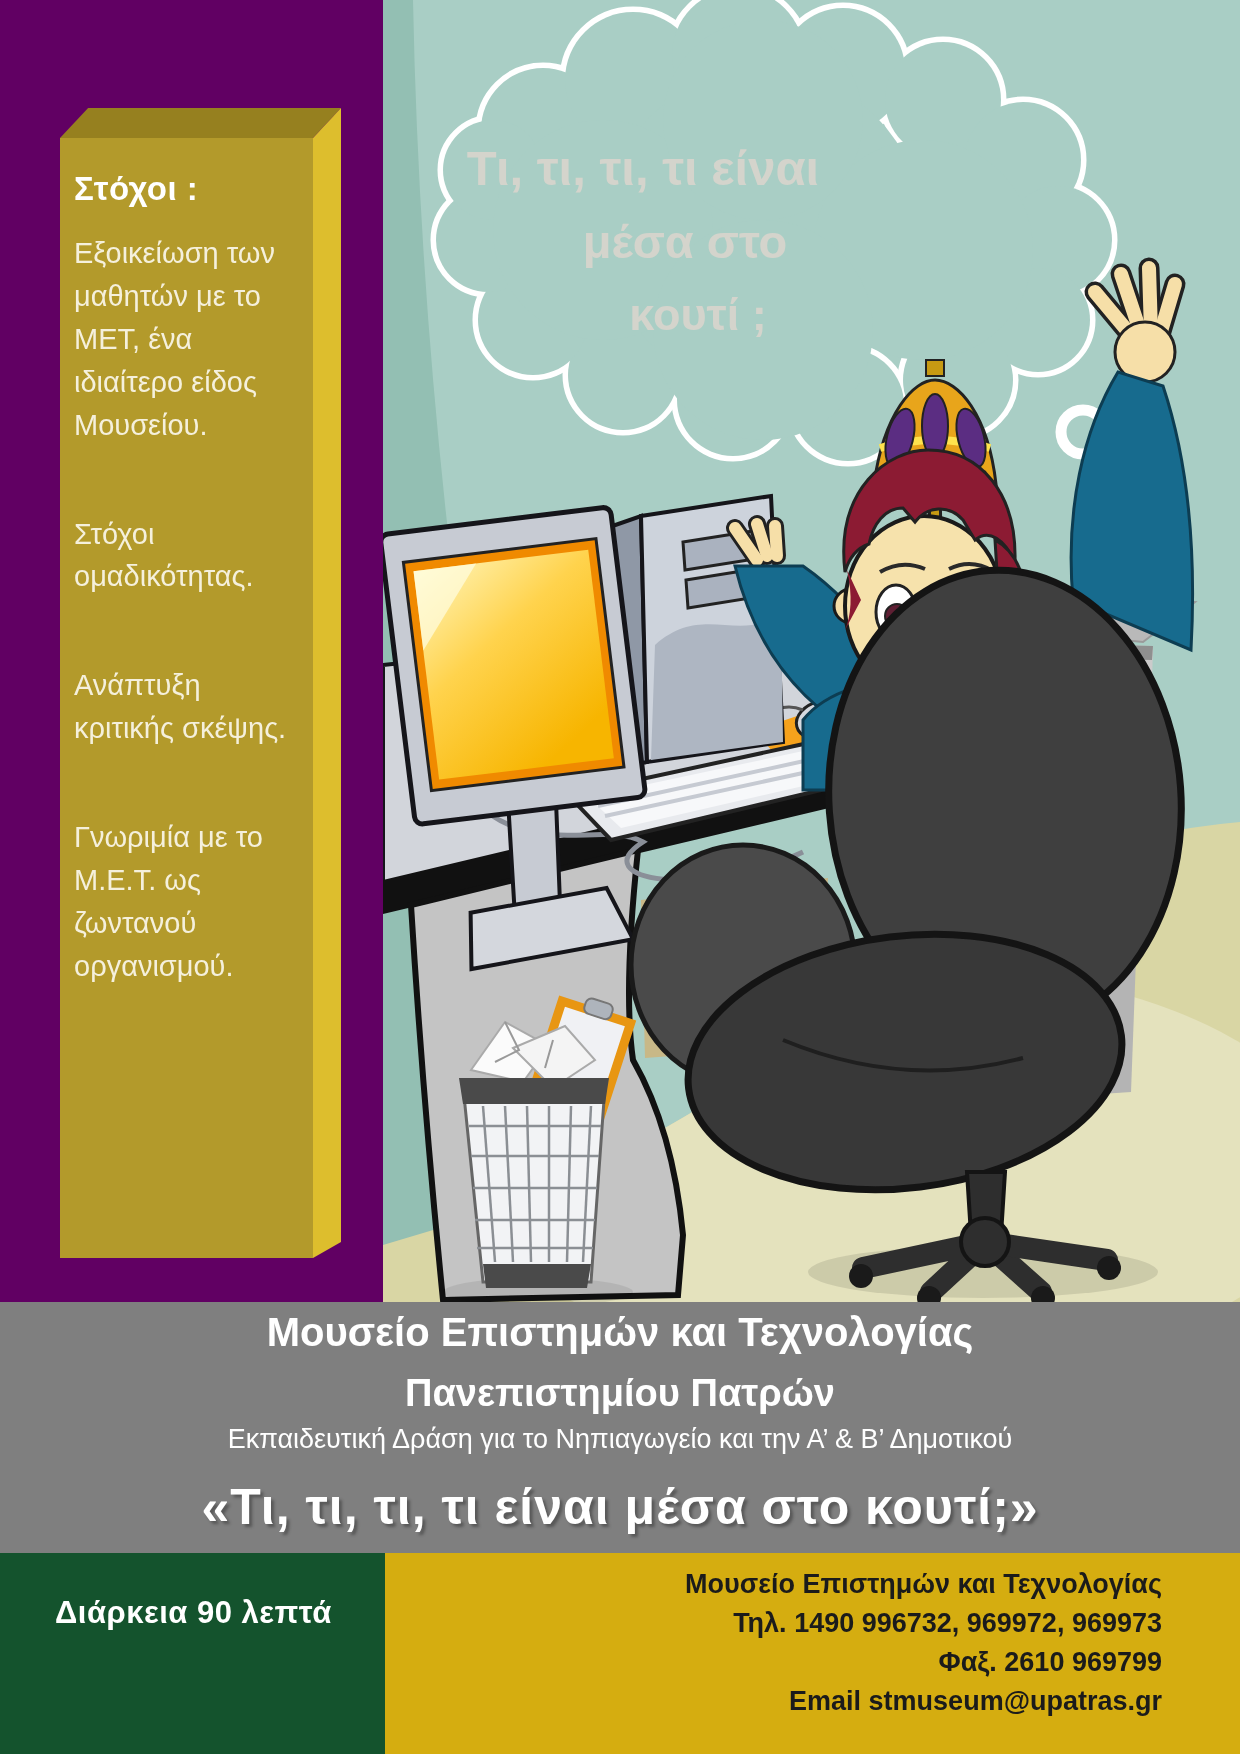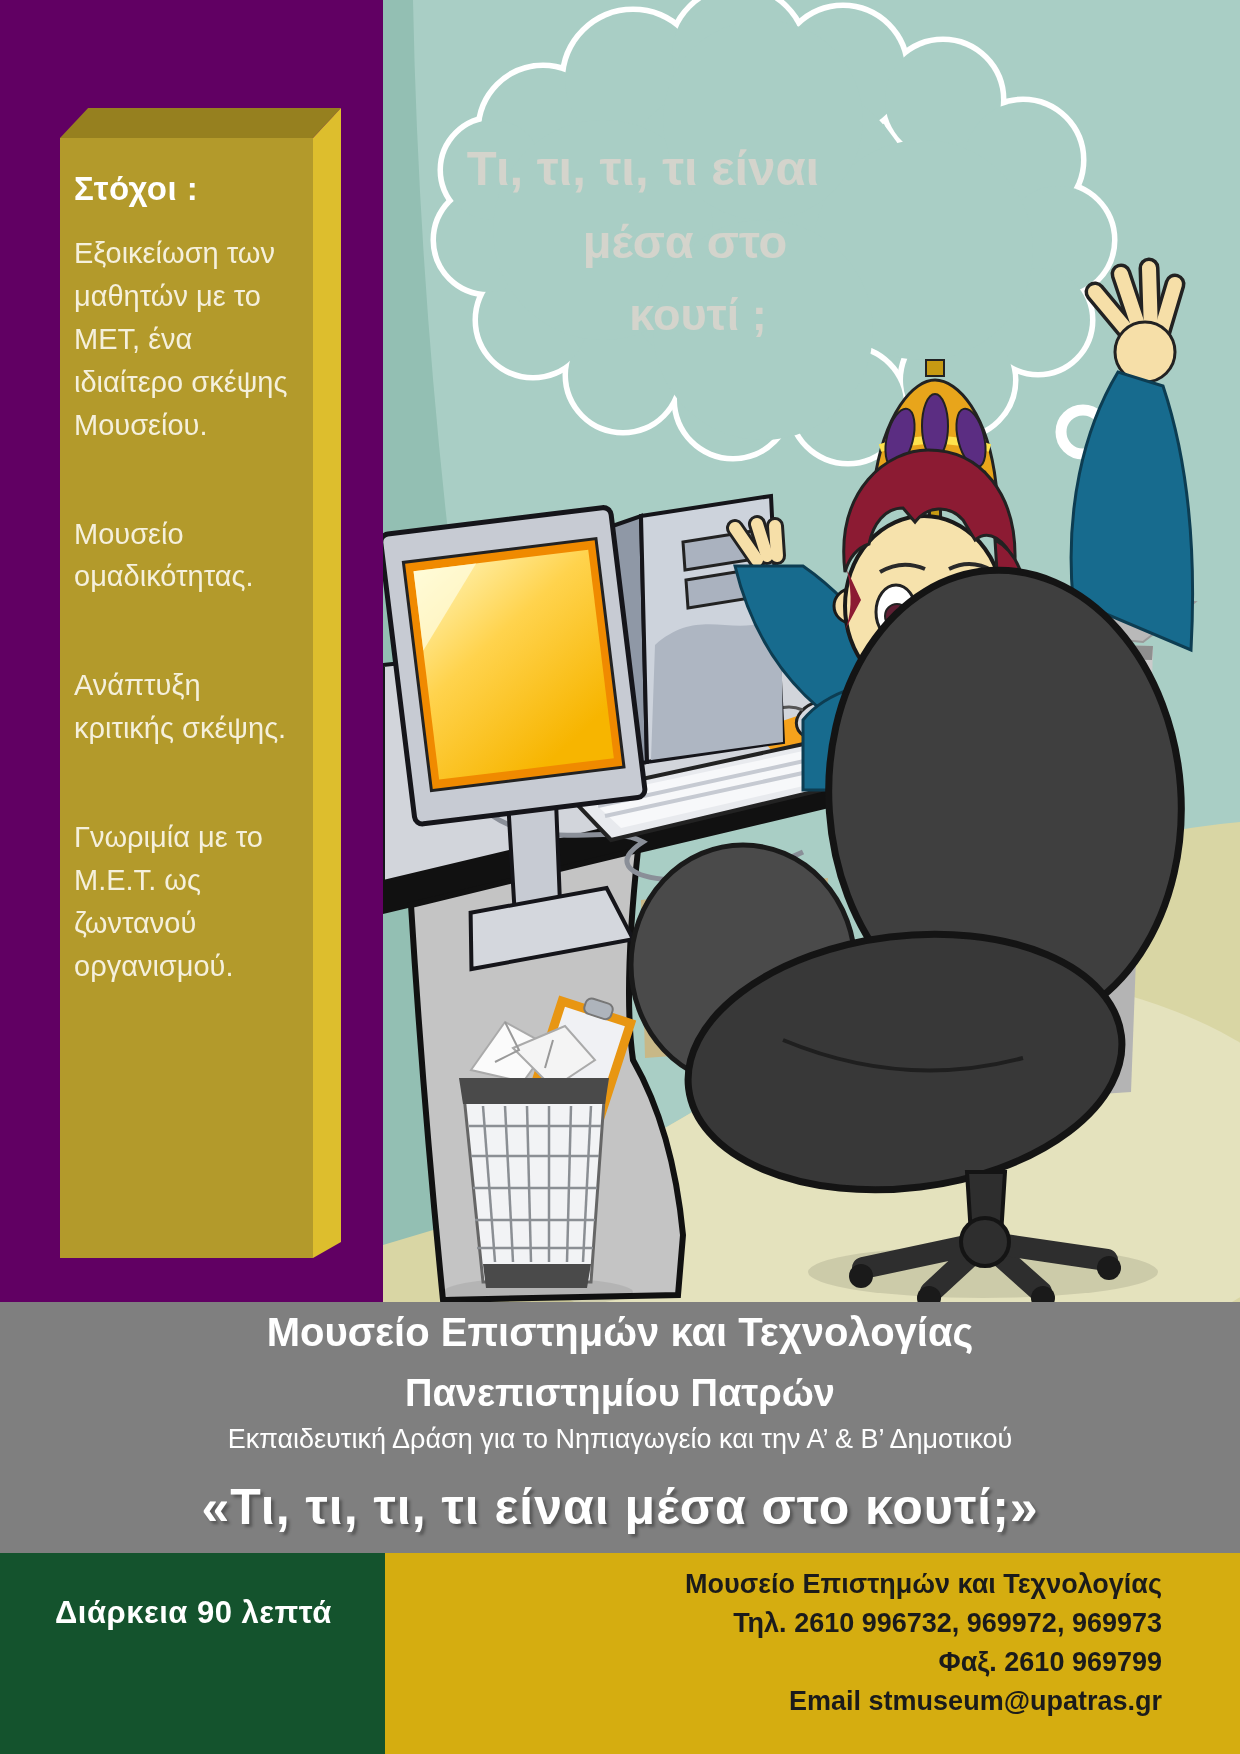--- a/index.html
+++ b/index.html
@@ -41,22 +41,22 @@
 <body>
 
 <div class="poster">
 
   <div class="purple-col">
     <div class="goals-box-top"></div>
     <div class="goals-box-right"></div>
     <div class="goals-box-front"></div>
     <div class="goals-text">
       <h2>Στόχοι :</h2>
-      <p>Εξοικείωση των μαθητών με το ΜΕΤ, ένα ιδιαίτερο σκέψης Μουσείου.</p>
-      <p>Μουσείο ομαδικότητας.</p>
+      <p>Εξοικείωση των μαθητών με το ΜΕΤ, ένα ιδιαίτερο είδος Μουσείου.</p>
+      <p>Στόχοι ομαδικότητας.</p>
       <p>Ανάπτυξη κριτικής σκέψης.</p>
       <p>Γνωριμία με το Μ.Ε.Τ. ως ζωντανού οργανισμού.</p>
     </div>
   </div>
 
   <div class="scene">
     <svg width="857" height="1302" viewBox="0 0 857 1302">
       <defs>
         <linearGradient id="scr" x1="0" y1="0" x2="0.6" y2="1">
           <stop offset="0" stop-color="#FFF6BE"></stop>
@@ -322,20 +322,20 @@
     <div class="l banner-headline">«Τι, τι, τι, τι είναι μέσα στο κουτί;»</div>
   </div>
 
   <div class="footer">
     <div class="footer-purple">
       <div class="duration">Διάρκεια  90 λεπτά</div>
     </div>
     <div class="footer-gold">
       <div class="contact">
         <div>Μουσείο Επιστημών και Τεχνολογίας</div>
-        <div>Τηλ. 2610 996732, 969972, 969973</div>
+        <div>Τηλ. 1490 996732, 969972, 969973</div>
         <div>Φαξ. 2610 969799</div>
         <div>Email stmuseum@upatras.gr</div>
       </div>
     </div>
   </div>
 
 </div>
 
 </body></html>

